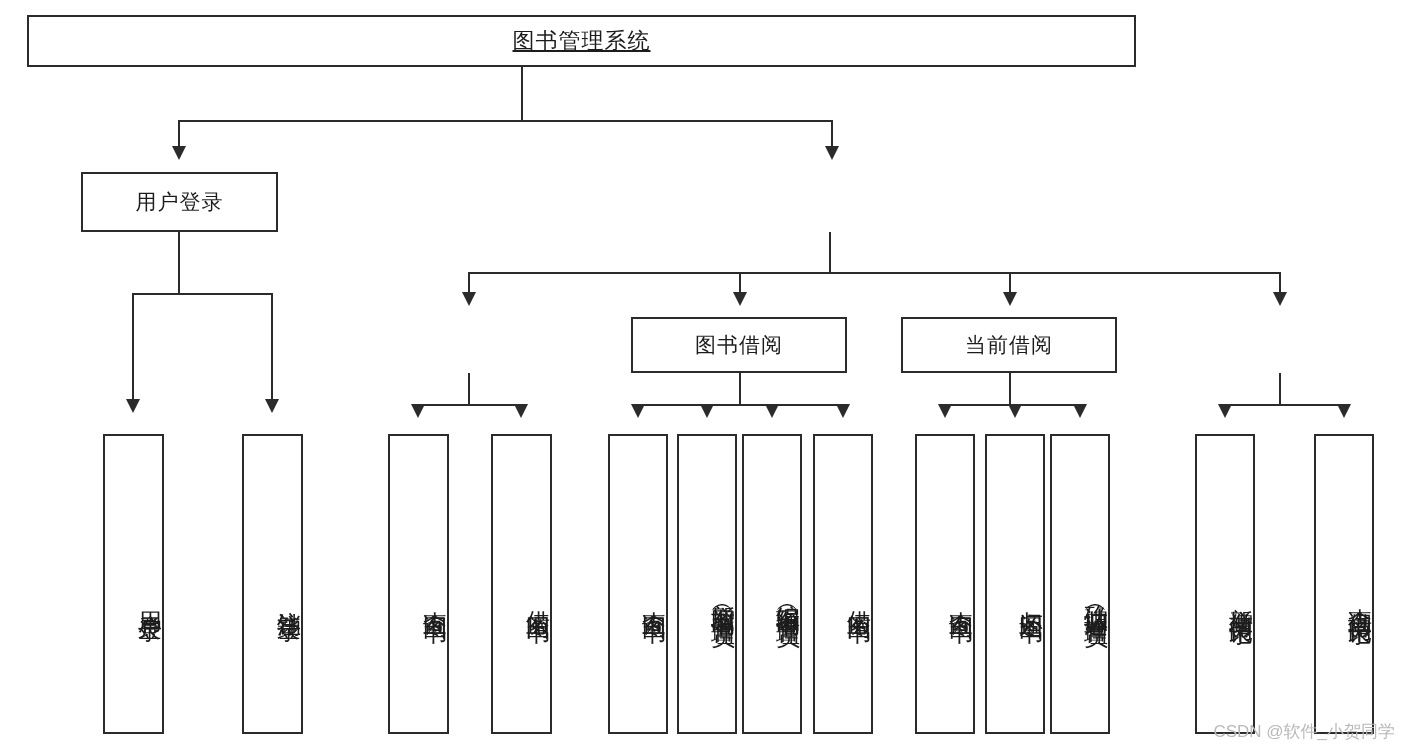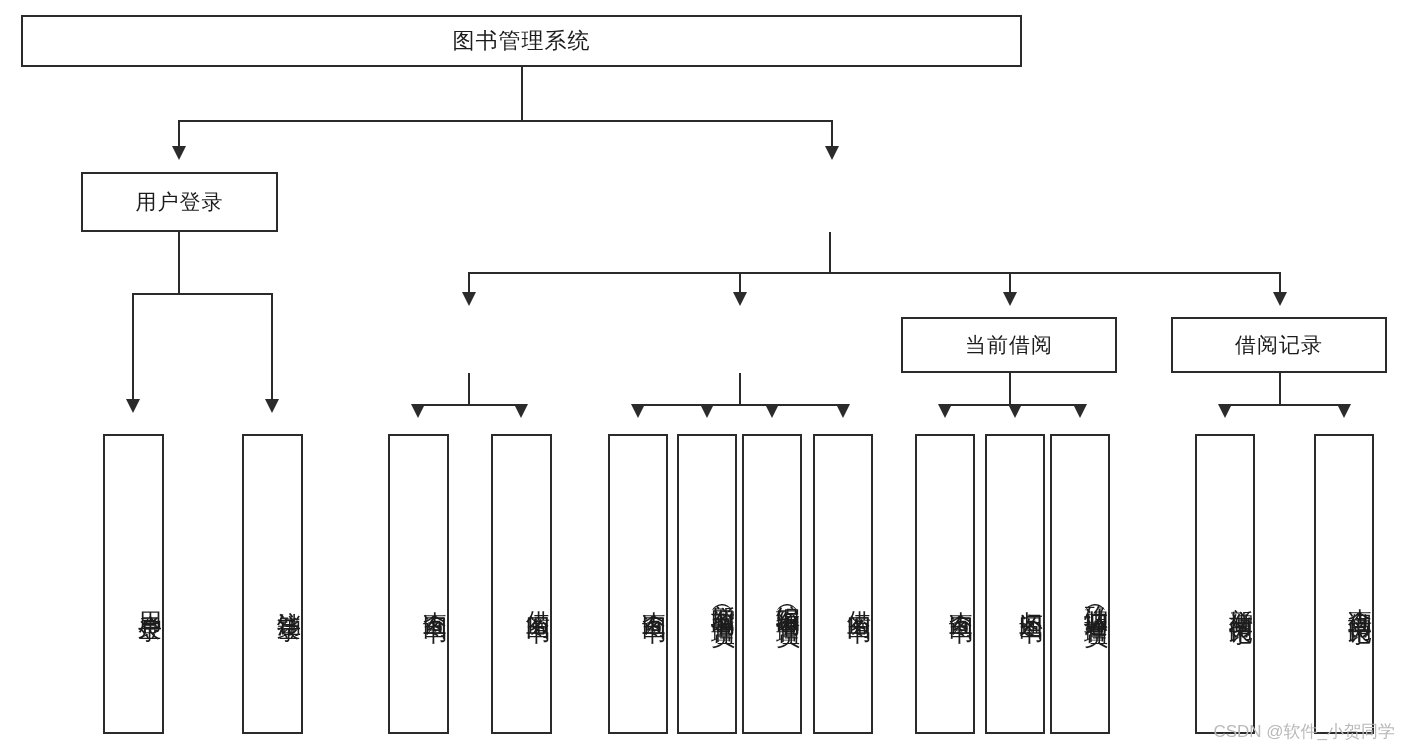--- a/index.html
+++ b/index.html
@@ -76,21 +76,21 @@
     font-family: "Liberation Sans", "DejaVu Sans", sans-serif;
     white-space: nowrap;
     pointer-events: none;
   }
 </style>
 </head>
 <body>
 
 <div id="canvas">
 
-  <div class="node h root" style="left:21px; top:15px; width:1001px; height:52px;">
+  <div class="node h root" style="left:27px; top:15px; width:1109px; height:52px;text-decoration:underline;">
     <span>图书管理系统</span>
   </div>
 
   <div class="ln vline" style="left:521px; top:67px; height:54px;"></div>
 
   <div class="ln hline" style="left:178px; top:120px; width:655px;"></div>
 
   <div class="ln vline" style="left:178px; top:120px; height:28px;"></div>
   <div class="arrow" style="left:172px; top:146px;"></div>
 
@@ -116,25 +116,25 @@
 
   <div class="ln vline" style="left:739px; top:272px; height:22px;"></div>
   <div class="arrow" style="left:733px; top:292px;"></div>
 
   <div class="ln vline" style="left:1009px; top:272px; height:22px;"></div>
   <div class="arrow" style="left:1003px; top:292px;"></div>
 
   <div class="ln vline" style="left:1279px; top:272px; height:22px;"></div>
   <div class="arrow" style="left:1273px; top:292px;"></div>
 
+  <div class="node h" style="left:631px; top:317px; width:216px; height:56px;">
+    <span>图书借阅</span>
+  </div>
   <div class="node h" style="left:901px; top:317px; width:216px; height:56px;align-items:center;">
     <span>当前借阅</span>
-  </div>
-  <div class="node h" style="left:1171px; top:317px; width:216px; height:56px;">
-    <span>借阅记录</span>
   </div>
 
   <div class="ln vline" style="left:468px; top:373px; height:32px;"></div>
   <div class="ln hline" style="left:417px; top:404px; width:104px;"></div>
   <div class="ln vline" style="left:417px; top:404px; height:2px;"></div>
   <div class="arrow" style="left:411px; top:404px;"></div>
   <div class="ln vline" style="left:520px; top:404px; height:2px;"></div>
   <div class="arrow" style="left:514px; top:404px;"></div>
 
   <div class="ln vline" style="left:739px; top:373px; height:32px;"></div>

